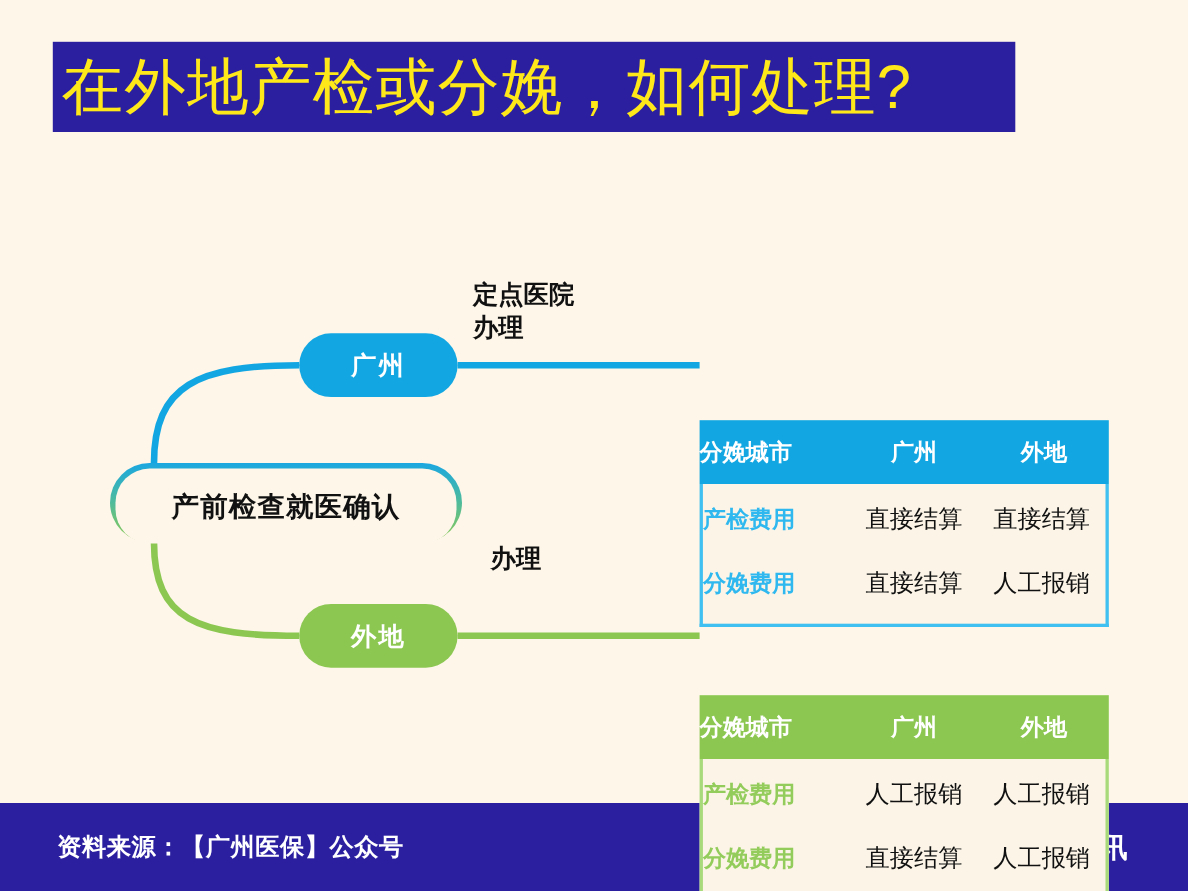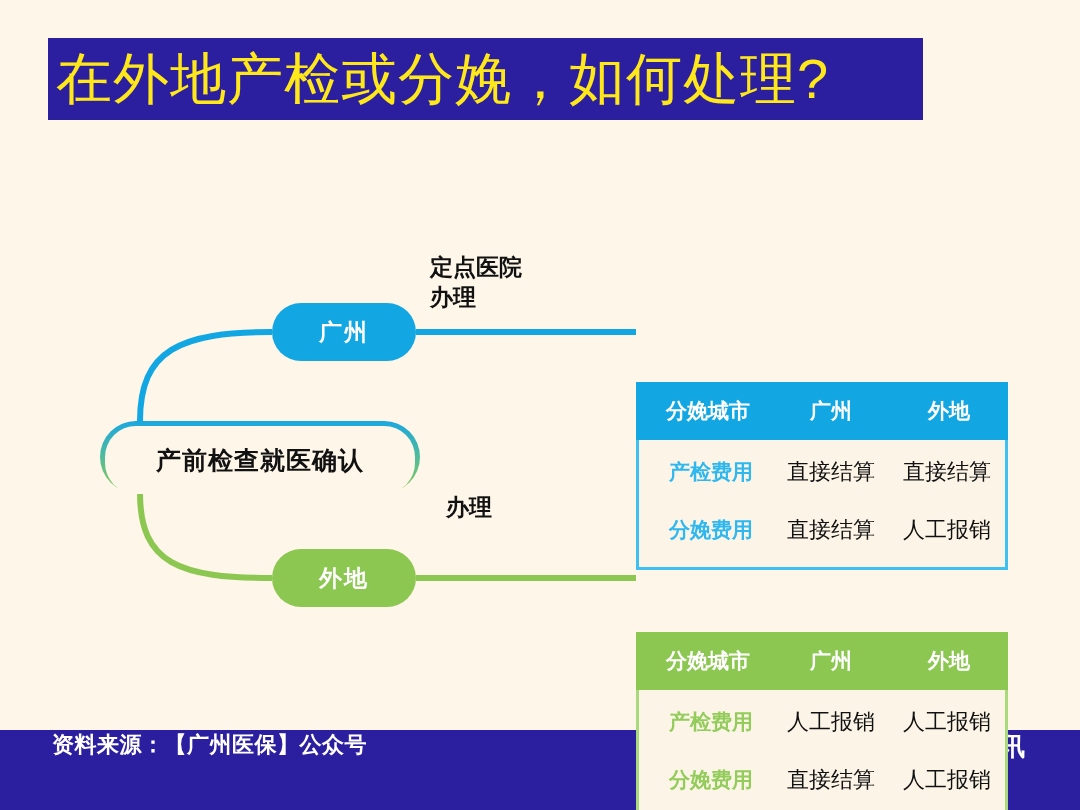--- a/index.html
+++ b/index.html
@@ -153,21 +153,21 @@
   }
   #table-blue .tbl-body { border-color: #3fc0f0; }
   #table-green .tbl-body { border-color: #a8d97a; }
 
   .tbl-row {
     display: flex;
     align-items: center;
     height: 58px;
   }
 
-  .c1 { width: 136px; padding-left: 30px; text-align: left; }
+  .c1 { width: 136px; padding-left: 0; text-align: left; }
   .c2 { width: 118px; text-align: center; }
   .c3 { width: 118px; text-align: center; }
 
   .tbl-head .c1 { }
 
   .tbl-body .c1 { font-weight: bold; font-size: 21px; }
   #table-blue .tbl-body .c1 { color: #2eb8ef; }
   #table-green .tbl-body .c1 { color: #93cc5b; }
 
   .tbl-body .c2, .tbl-body .c3 {
@@ -178,21 +178,21 @@
 
   
   #footer-bar {
     position: absolute;
     left: 0;
     top: 730px;
     width: 1080px;
     height: 80px;
     background: #2b1fa0;
     display: flex;
-    align-items: flex-start;
+    align-items: center;
   }
   #footer-source {
     color: #ffffff;
     font-size: 22px;
     font-weight: bold;
     margin-left: 52px;
     letter-spacing: 0.5px;
   }
   #footer-brand {
     position: absolute;

